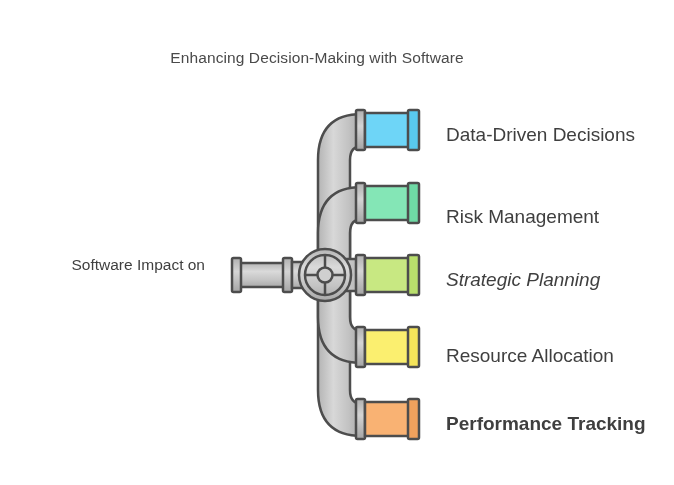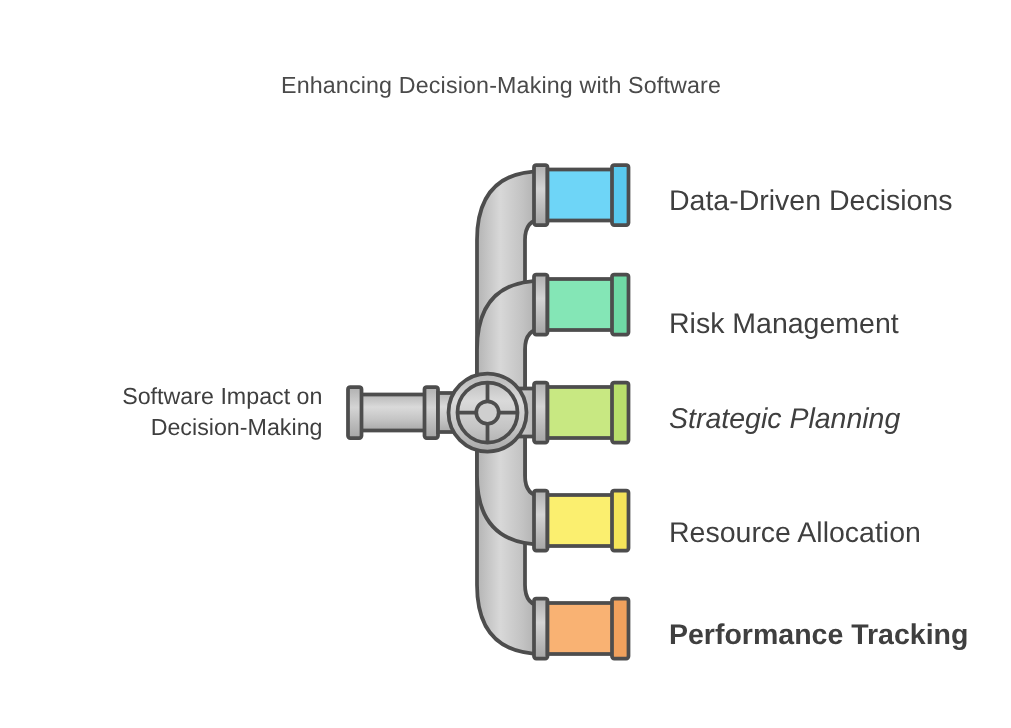--- a/index.html
+++ b/index.html
@@ -4,41 +4,40 @@
 <style>
   html,body{margin:0;padding:0;background:#ffffff;}
   body{
     width:674px;height:485px;position:relative;overflow:hidden;
     font-family:"Liberation Sans","DejaVu Sans",sans-serif;
     background:#ffffff;
   }
   #diagram-title{
     position:absolute;left:0;top:49px;width:634px;
     text-align:center;font-size:15.5px;color:#4a4a4a;
-    letter-spacing:.1px;white-space:nowrap;margin-left:17px;
+    letter-spacing:.1px;white-space:nowrap;
   }
   #source-label{
-    position:absolute;left:10px;top:254px;width:205px;
+    position:absolute;left:0;top:254px;width:205px;
     text-align:right;font-size:15.5px;color:#3f3f3f;line-height:21px;
   }
   #source-label span{display:block;}
   #plumbing-svg{position:absolute;left:0;top:0;}
   .branch-label{
     position:absolute;left:446px;font-size:19px;color:#3f3f3f;
     white-space:nowrap;
   }
 </style>
 </head>
 <body>
 
 <div id="diagram-title">Enhancing Decision-Making with Software</div>
 
 <div id="source-label">
   <span>Software Impact on</span>
-  <span>Decision-Making</span>
 </div>
 
 <svg id="plumbing-svg" width="674" height="485" viewBox="0 0 674 485">
   <defs>
     <linearGradient id="metalV" x1="0" y1="0" x2="1" y2="0">
       <stop offset="0%" stop-color="#b4b4b4"></stop>
       <stop offset="35%" stop-color="#d8d8d8"></stop>
       <stop offset="70%" stop-color="#c2c2c2"></stop>
       <stop offset="100%" stop-color="#a8a8a8"></stop>
     </linearGradient>

